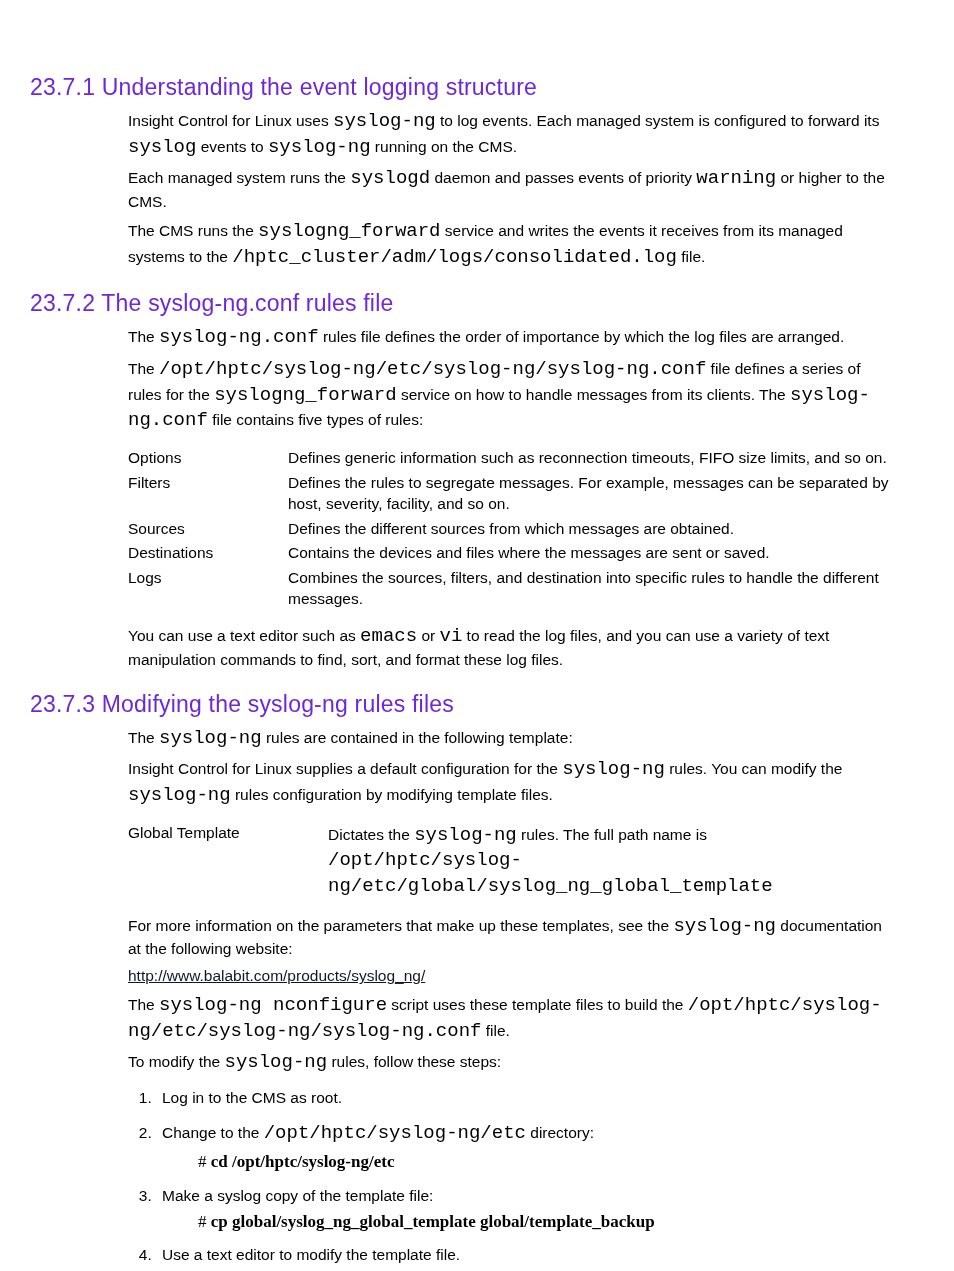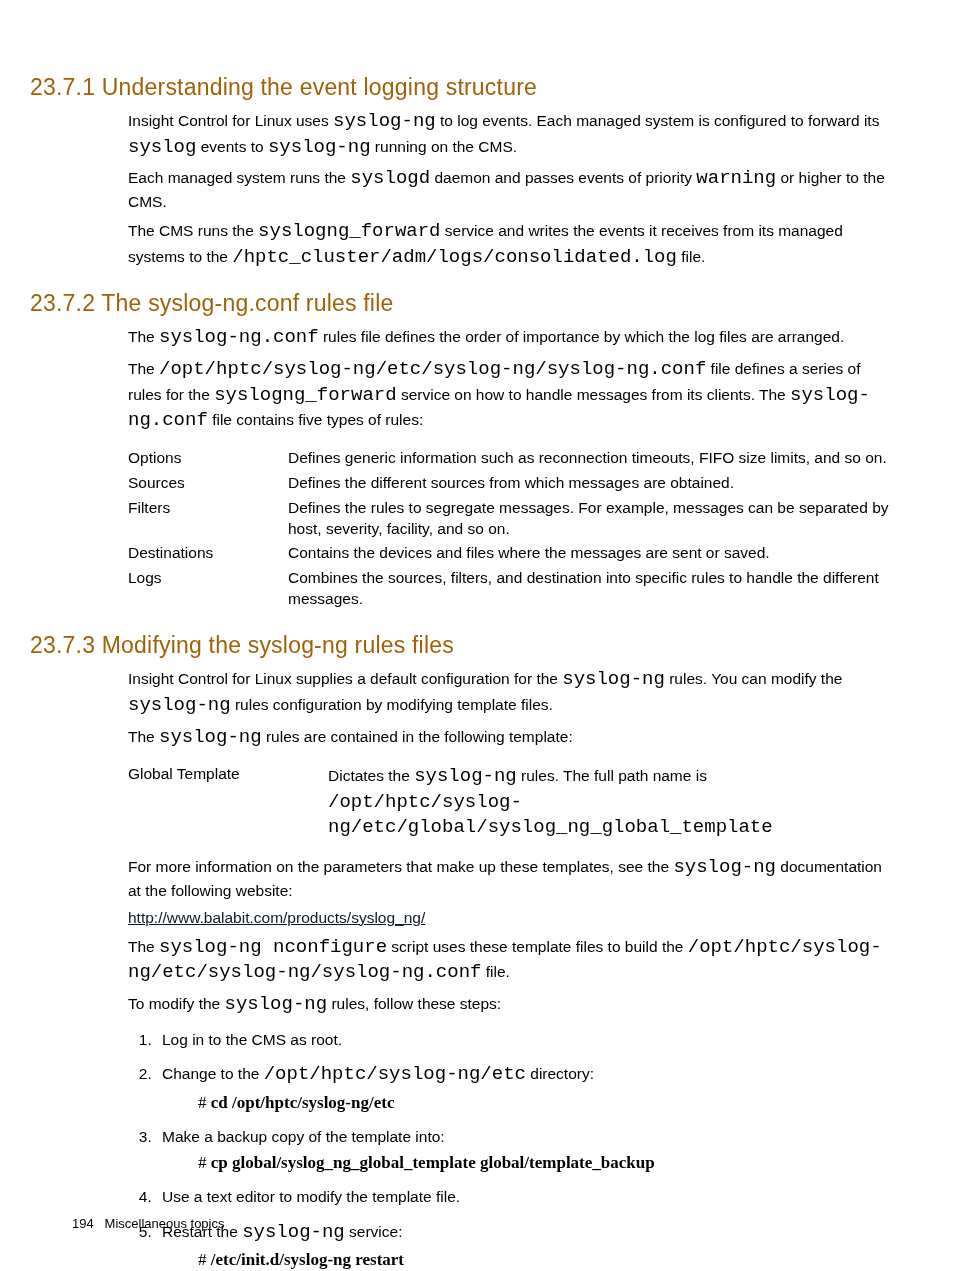--- a/index.html
+++ b/index.html
@@ -10,21 +10,21 @@
     margin: 0;
     padding: 54px 58px 40px 30px;
     line-height: 1.35;
     width: 954px;
     box-sizing: border-box;
   }
   h2 {
     font-family: Arial, Helvetica, sans-serif;
     font-weight: 400;
     font-size: 23px;
-    color: #a16207;
+    color: #6d28d9;
     margin: 18px 0 6px 0;
     letter-spacing: 0.2px;
   }
   .body-indent {
     margin-left: 98px;
   }
   p {
     margin: 6px 0;
   }
   code, .mono {
@@ -104,47 +104,50 @@
     <span>The </span><code>/opt/hptc/syslog-ng/etc/syslog-ng/syslog-ng.conf</code><span> file defines a series of rules for the </span><code>syslogng_forward</code><span> service on how to handle messages from its clients. The </span><code>syslog-ng.conf</code><span> file contains five types of rules:</span>
   </p>
 
   <table class="deflist">
     <tbody>
           <tr>
             <td class="term">Options</td>
             <td>Defines generic information such as reconnection timeouts, FIFO size limits, and so on.</td>
           </tr>
     <tr>
+            <td class="term">Filters</td>
+            <td>Defines the rules to segregate messages. For example, messages can be separated by host, severity, facility, and so on.</td>
+          </tr>
+    <tr>
             <td class="term">Sources</td>
             <td>Defines the different sources from which messages are obtained.</td>
-          </tr>
-    <tr>
-            <td class="term">Filters</td>
-            <td>Defines the rules to segregate messages. For example, messages can be separated by host, severity, facility, and so on.</td>
           </tr>
     <tr>
             <td class="term">Destinations</td>
             <td>Contains the devices and files where the messages are sent or saved.</td>
           </tr>
     <tr>
             <td class="term">Logs</td>
             <td>Combines the sources, filters, and destination into specific rules to handle the different messages.</td>
           </tr>
   </tbody>
       </table>
 
+  <p>
+    <span>You can use a text editor such as </span><code>emacs</code><span> or </span><code>vi</code><span> to read the log files, and you can use a variety of text manipulation commands to find, sort, and format these log files.</span>
+  </p>
 </div>
 
 <h2>23.7.3 Modifying the syslog-ng rules files</h2>
 <div class="body-indent">
   <p>
-    <span>Insight Control for Linux supplies a default configuration for the </span><code>syslog-ng</code><span> rules. You can modify the </span><code>syslog-ng</code><span> rules configuration by modifying template files.</span>
+    <span>The </span><code>syslog-ng</code><span> rules are contained in the following template:</span>
   </p>
   <p>
-    <span>The </span><code>syslog-ng</code><span> rules are contained in the following template:</span>
+    <span>Insight Control for Linux supplies a default configuration for the </span><code>syslog-ng</code><span> rules. You can modify the </span><code>syslog-ng</code><span> rules configuration by modifying template files.</span>
   </p>
 
   <table class="deflist deflist2">
     <tbody>
           <tr>
       <td class="term">Global Template</td>
       <td>
         <span>Dictates the </span><code>syslog-ng</code><span> rules. The full path name is </span><code>/opt/hptc/syslog-ng/etc/global/syslog_ng_global_template</code>
       </td>
     </tr>
@@ -164,21 +167,21 @@
     <span>To modify the </span><code>syslog-ng</code><span> rules, follow these steps:</span>
   </p>
 
   <ol>
     <li><span>Log in to the CMS as root.</span></li>
     <li>
       <span>Change to the </span><code>/opt/hptc/syslog-ng/etc</code><span> directory:</span>
       <div class="cmd"><span># </span><span class="bold">cd /opt/hptc/syslog-ng/etc</span></div>
     </li>
     <li>
-      <span>Make a backup copy of the template into:</span>
+      <span>Make a syslog copy of the template file:</span>
       <div class="cmd"><span># </span><span class="bold">cp global/syslog_ng_global_template global/template_backup</span></div>
     </li>
     <li><span>Use a text editor to modify the template file.</span></li>
     <li>
       <span>Restart the </span><code>syslog-ng</code><span> service:</span>
       <div class="cmd"><span># </span><span class="bold">/etc/init.d/syslog-ng restart</span></div>
     </li>
   </ol>
 </div>
 

